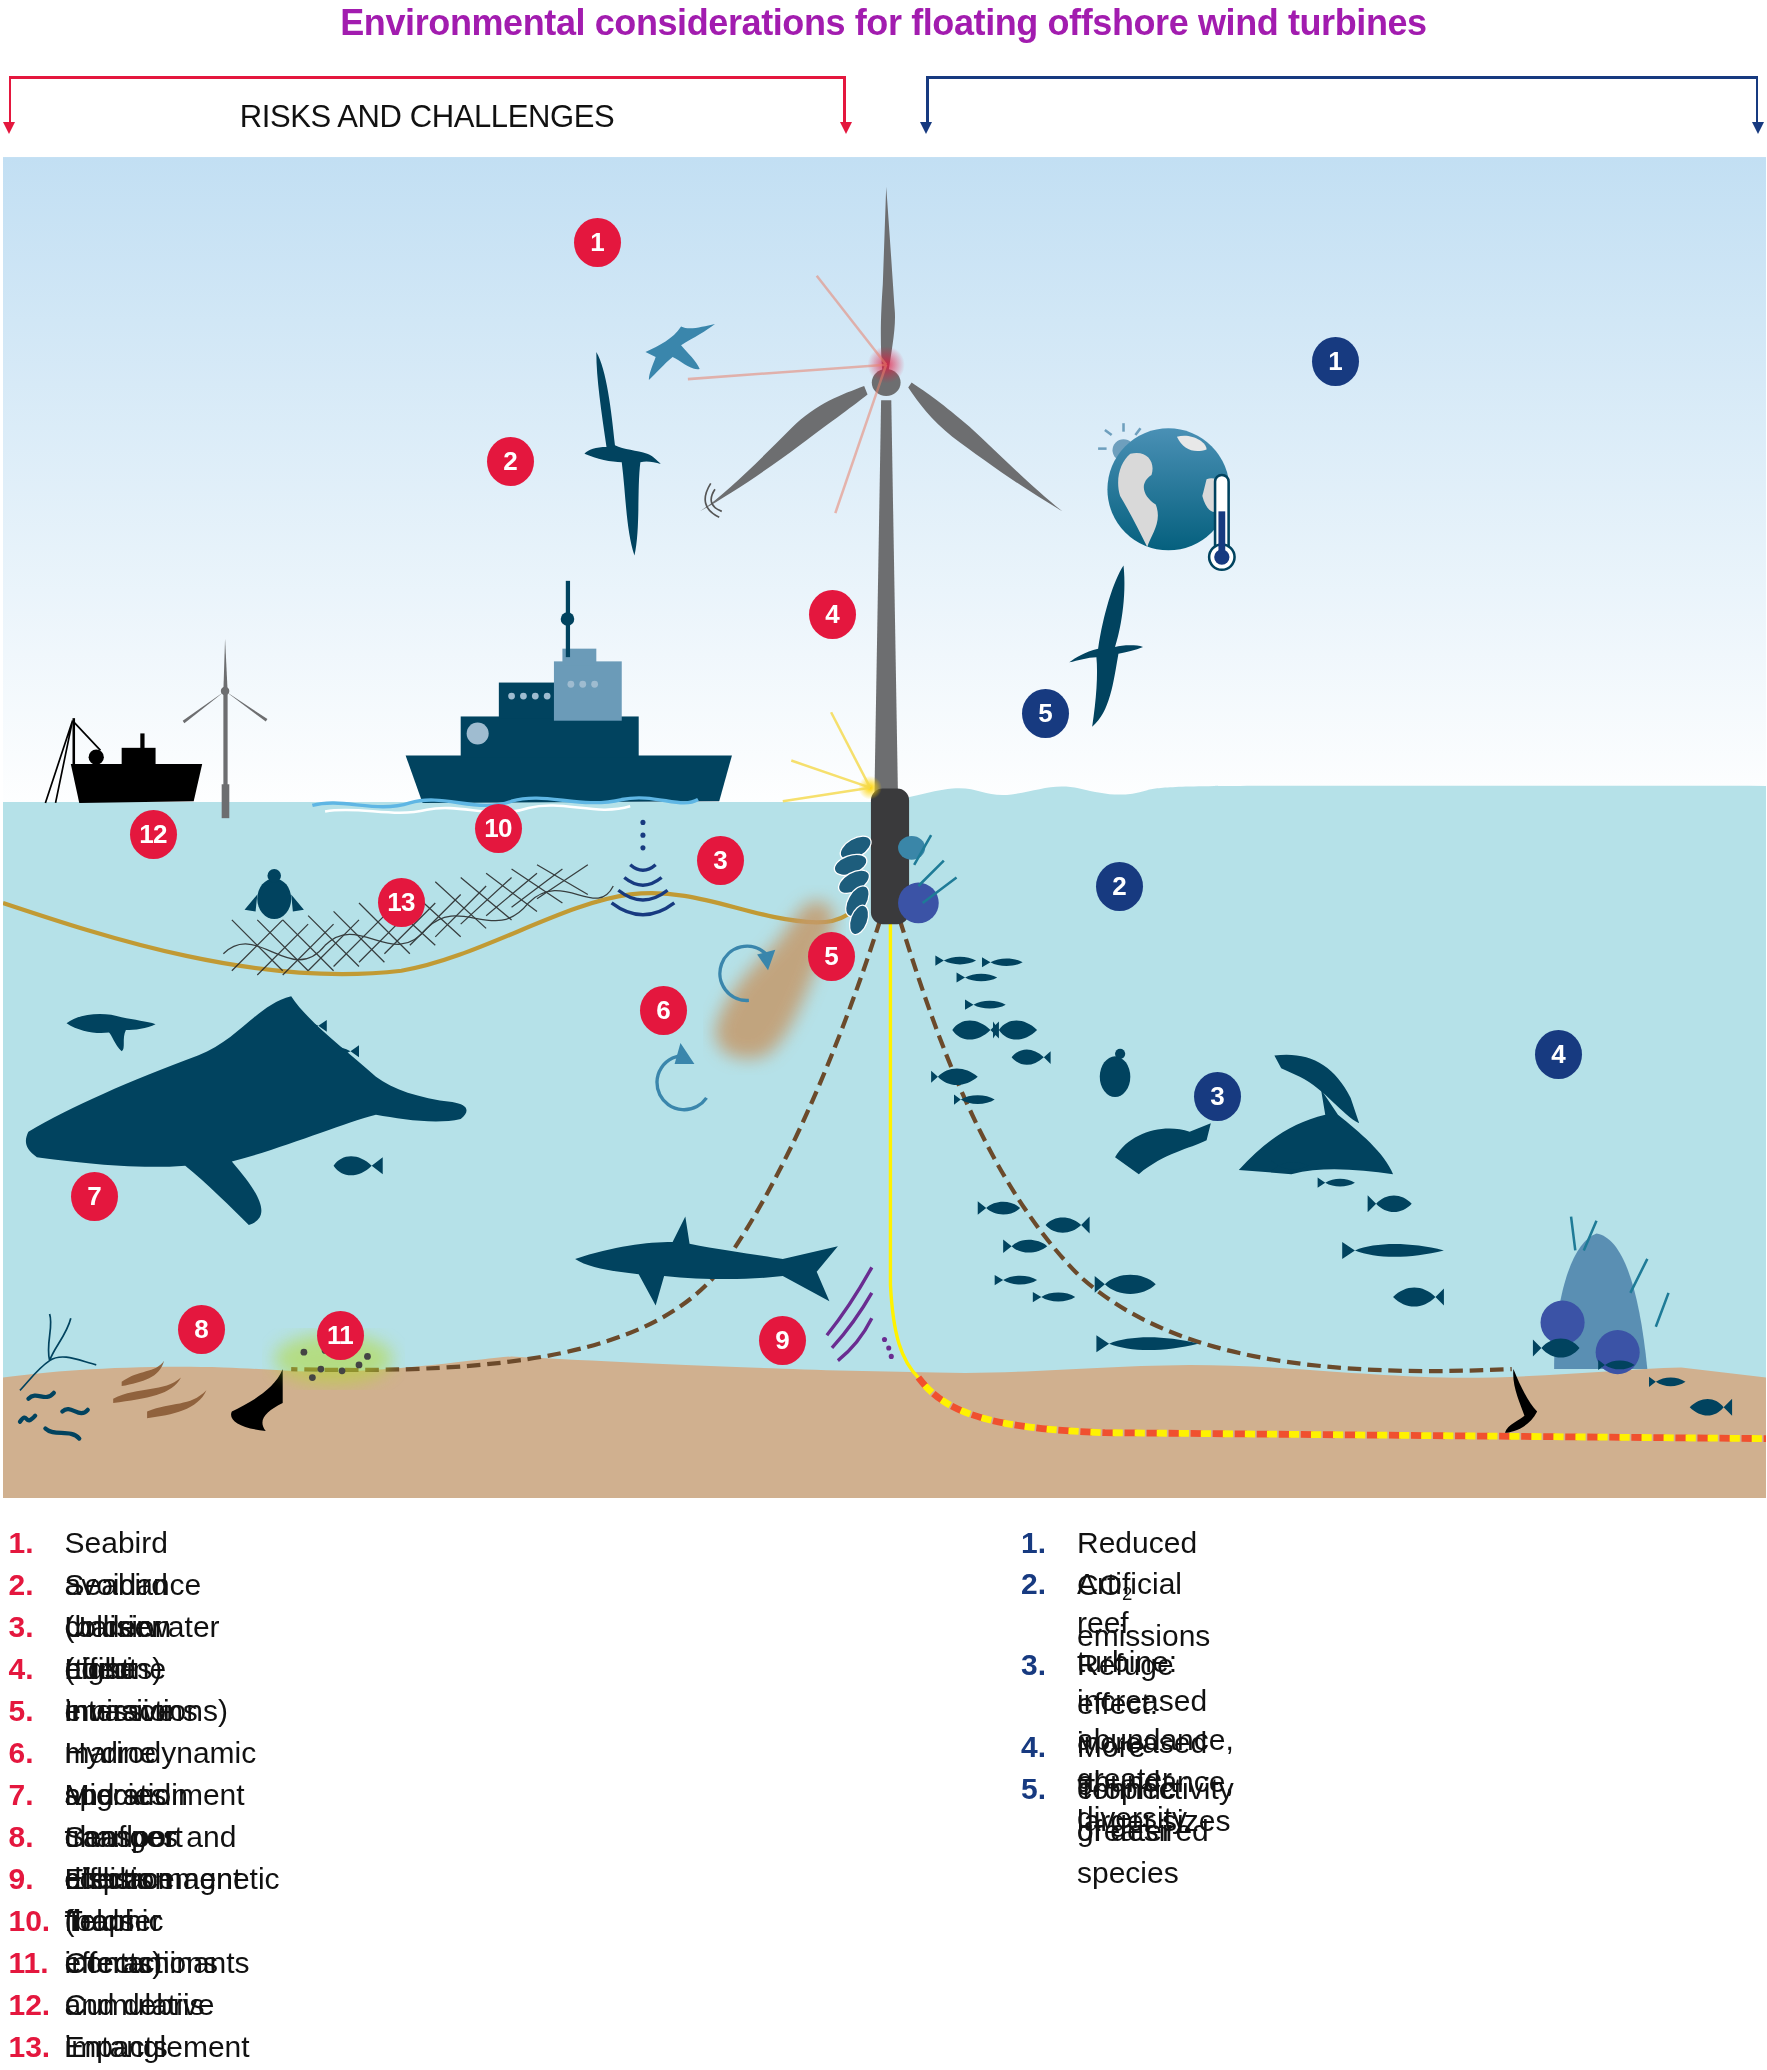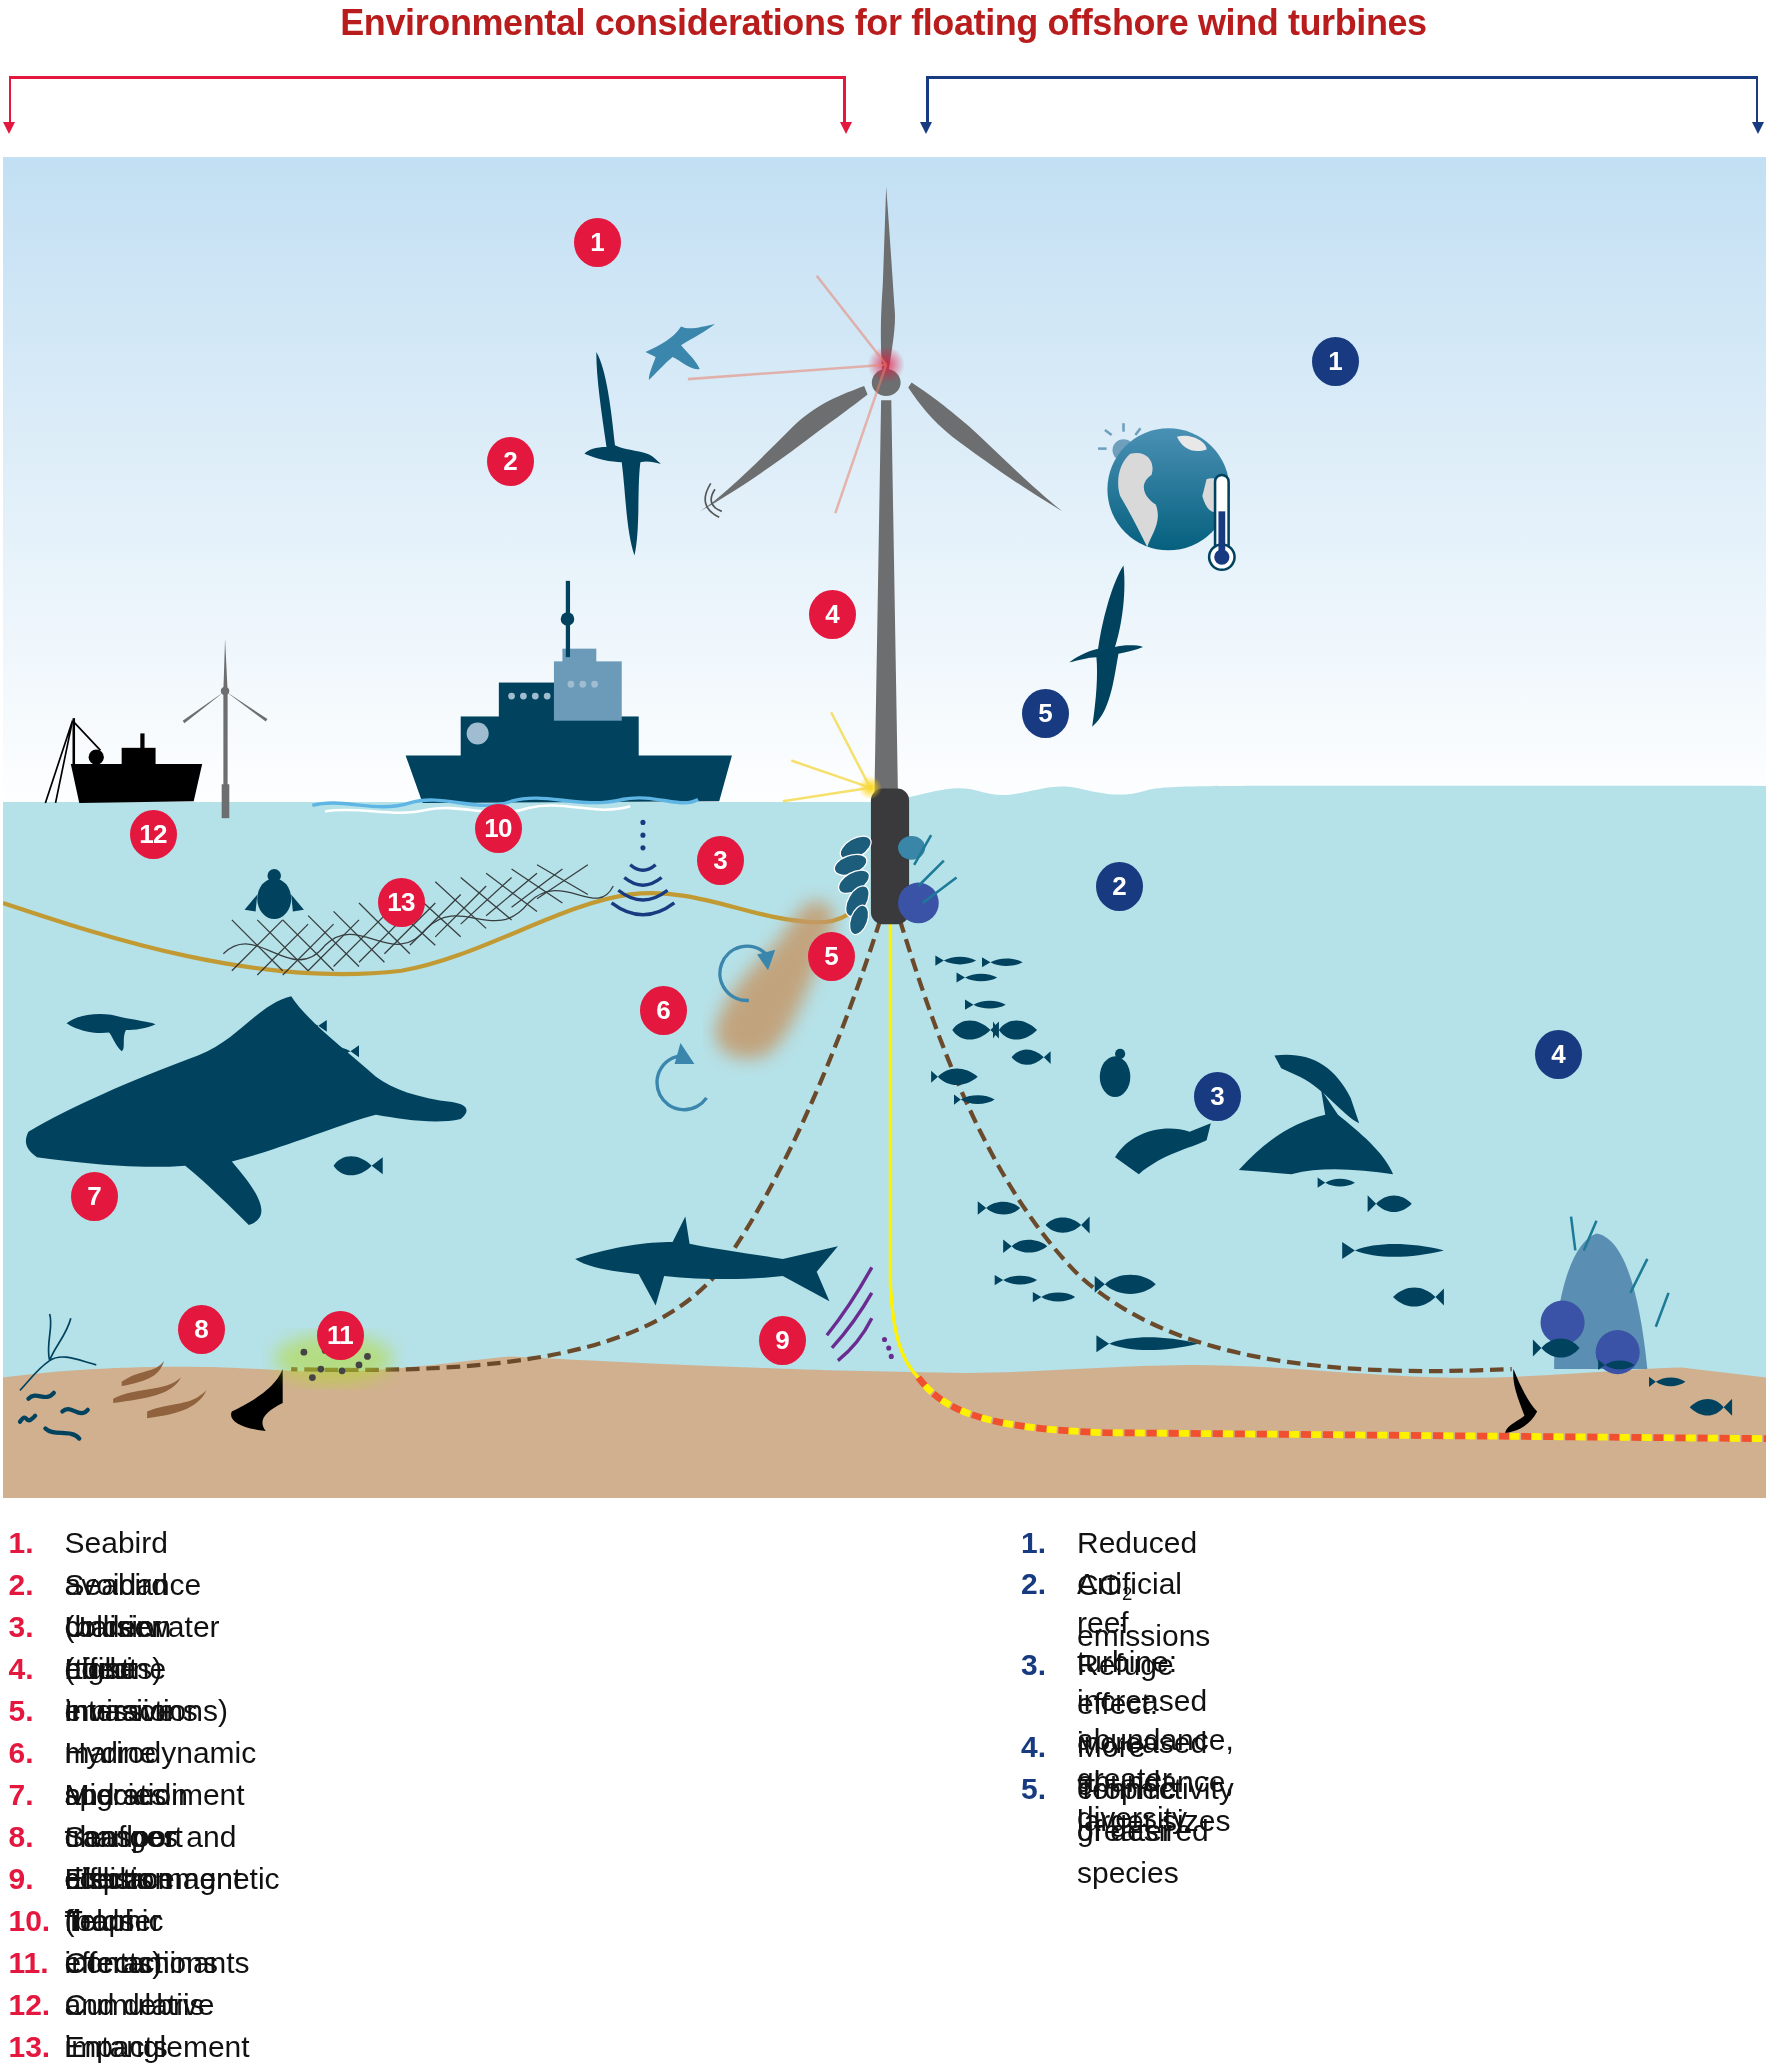--- a/index.html
+++ b/index.html
@@ -1,17 +1,17 @@
 <!DOCTYPE html>
 <html style="font-size:13.6px"><head>
 <meta charset="utf-8">
 <style>
   html,body{margin:0;padding:0;background:#ffffff;}
   body{width:1767px;height:2071px;position:relative;overflow:hidden;font-family:"Liberation Sans","DejaVu Sans",sans-serif;color:#111;}
-  .title{position:absolute;left:0;top:1.7px;width:1767px;text-align:center;font-size:36px;font-weight:bold;letter-spacing:-0.4px;color:#b91c1c;}
+  .title{position:absolute;left:0;top:1.7px;width:1767px;text-align:center;font-size:36px;font-weight:bold;letter-spacing:-0.4px;color:#a21caf;}
   .hdr{position:absolute;top:76px;height:55px;}
   .hdr .bar{position:absolute;left:0;right:0;top:0;height:3.4px;}
   .hdr .leg{position:absolute;top:0;width:2.5px;height:49px;}
   .hdr .arr{position:absolute;top:46px;width:0;height:0;border-left:6.8px solid transparent;border-right:6.8px solid transparent;border-top:12px solid;}
   .hdr .lab{position:absolute;left:0;right:0;top:23px;text-align:center;font-size:31px;letter-spacing:-0.4px;color:#111;}
   .hdr.red .bar,.hdr.red .leg{background:#e4173e;}
   .hdr.red .arr{border-top-color:#e4173e;}
   .hdr.blue .bar,.hdr.blue .leg{background:#173a80;}
   .hdr.blue .arr{border-top-color:#173a80;}
   #scene{position:absolute;left:2.5px;top:157px;width:1763px;height:1341px;}
@@ -31,20 +31,21 @@
 <body>
 
 <div class="title">Environmental considerations for floating offshore wind turbines</div>
 
 <div class="hdr red" style="left:8.5px;width:837px;">
   <div class="bar"></div>
   <div class="leg" style="left:0;"></div>
   <div class="arr" style="left:-6px;"></div>
   <div class="leg" style="right:0;"></div>
   <div class="arr" style="right:-6px;"></div>
+  <div class="lab">RISKS AND CHALLENGES</div>
 </div>
 
 <div class="hdr blue" style="left:926px;width:832px;">
   <div class="bar"></div>
   <div class="leg" style="left:0;"></div>
   <div class="arr" style="left:-6px;"></div>
   <div class="leg" style="right:0;"></div>
   <div class="arr" style="right:-6px;"></div>
 </div>
 

